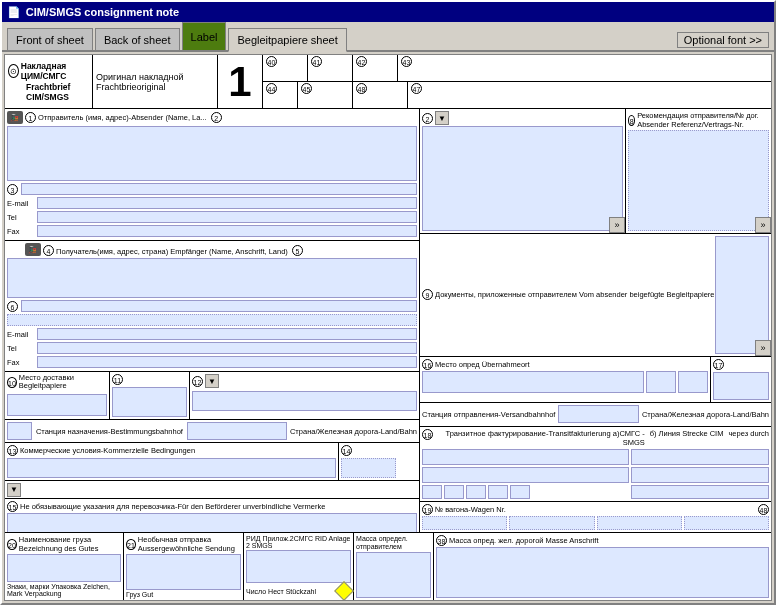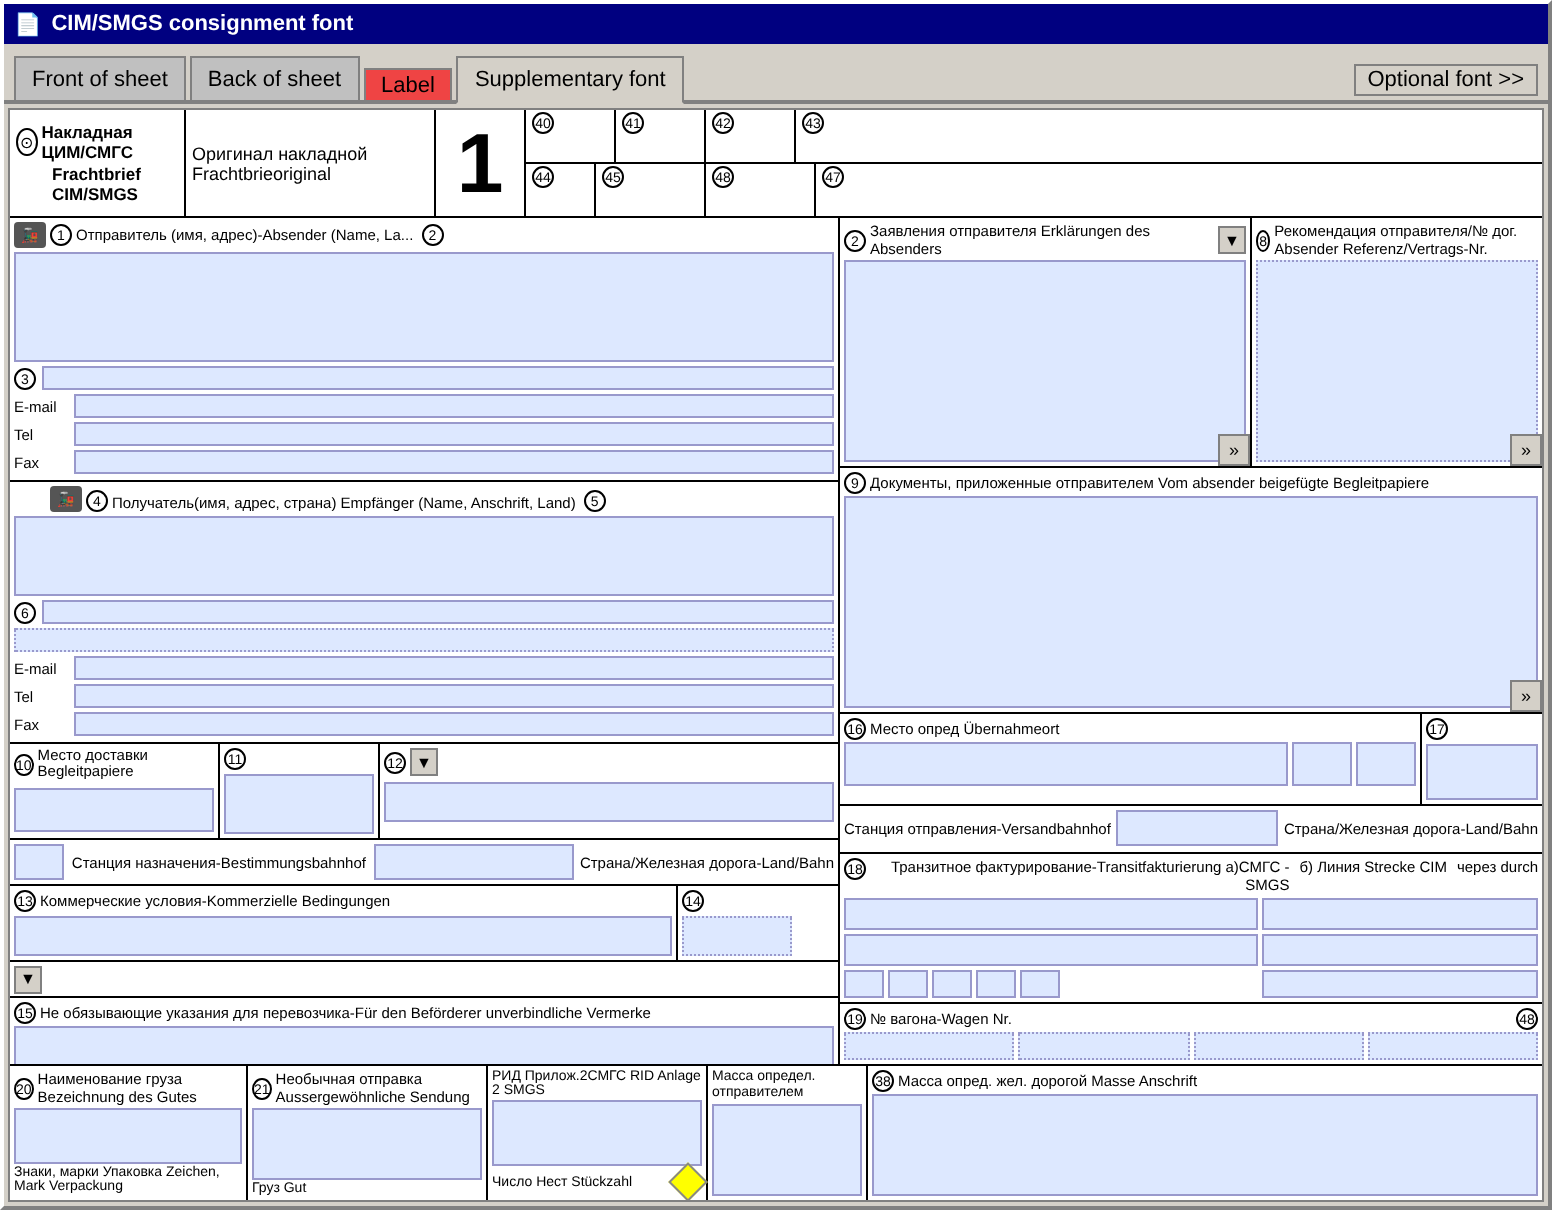--- a/index.html
+++ b/index.html
@@ -11,35 +11,35 @@
     .title-bar span { font-size: 11px; }
     .circle-num { display: inline-block; border: 1px solid #000; border-radius: 50%; width: 12px; height: 12px; font-size: 7px; text-align: center; line-height: 12px; margin-right: 1px; }
   </style>
 </head>
 <body>
 
 <div class="window">
 
   <div class="title-bar">
     <span style="margin-right:5px;">📄</span>
-    <span>CIM/SMGS consignment font</span>
+    <span>CIM/SMGS consignment note</span>
   </div>
 
   <div style="background:#d4d0c8; display:flex; align-items:flex-end; padding:3px 5px 0; border-bottom:2px solid #808080; height:30px;">
     <div style="padding:2px 8px; border:1px solid #808080; border-bottom:none; background:#c0c0c0; cursor:pointer; font-size:11px; margin-right:2px; height:22px; display:flex; align-items:center;">
         <span>Front of sheet</span>
       </div>
     <div style="padding:2px 8px; border:1px solid #808080; border-bottom:none; background:#c0c0c0; cursor:pointer; font-size:11px; margin-right:2px; height:22px; display:flex; align-items:center;">
         <span>Back of sheet</span>
       </div>
-    <div style="padding:2px 8px; border:1px solid #808080; border-bottom:none; background:#ef4444; cursor:pointer; font-size:11px; margin-right:2px; height:16px; display:flex; align-items:center;">
+    <div style="padding:2px 8px; border:1px solid #808080; border-bottom:none; background:#4d7c0f; cursor:pointer; font-size:11px; margin-right:2px; height:28px; display:flex; align-items:center;">
         <span>Label</span>
       </div>
     <div style="padding:2px 8px; border:1px solid #808080; border-bottom:1px solid #d4d0c8; background:#d4d0c8; cursor:pointer; font-size:11px; margin-right:2px; height:24px; display:flex; align-items:center; margin-bottom:-2px; z-index:2;">
-        <span>Supplementary font</span>
+        <span>Begleitpapiere sheet</span>
       </div>
     <div style="flex:1; display:flex; justify-content:flex-end; align-items:center; padding-bottom:2px;">
       <button style="padding:1px 6px; border:1px solid #808080; background:#d4d0c8; font-size:11px; cursor:pointer;"><span>Optional font &gt;&gt;</span></button>
     </div>
   </div>
 
   <div style="flex:1; background:#fff; margin:2px; border:1px solid #808080; overflow:hidden; font-size:7.5px; display:flex; flex-direction:column;">
 
     <div style="display:flex; border-bottom:1px solid #000; height:54px; flex-shrink:0;">
 
@@ -190,38 +190,37 @@
 
       </div>
 
       <div style="flex:1; display:flex; flex-direction:column; overflow:hidden;">
 
         <div style="border-bottom:1px solid #000; height:148px; display:flex;">
 
           <div style="border-right:1px solid #000; flex:1; padding:2px; display:flex; flex-direction:column; position:relative;">
             <div style="display:flex; align-items:center; margin-bottom:1px;">
               <span style="border:1px solid #000; border-radius:50%; display:inline-block; width:11px; height:11px; font-size:7px; text-align:center; line-height:11px; margin-right:2px;">2</span>
-              <span style="font-size:7.5px; flex:1;">Заявления отправителя Erklärungen des Absenders</span>
               <div style="background:#d4d0c8; border:1px solid #808080; width:14px; height:14px; display:flex; align-items:center; justify-content:center; font-size:8px; cursor:pointer; flex-shrink:0;">▼</div>
             </div>
             <div style="background:#dde8ff; border:1px solid #9999cc; flex:1;"></div>
             <div style="position:absolute; right:0; bottom:0; width:16px; height:16px; background:#d4d0c8; border:1px solid #808080; display:flex; align-items:center; justify-content:center; font-size:9px; cursor:pointer;">»</div>
           </div>
 
           <div style="width:145px; padding:2px; display:flex; flex-direction:column; position:relative;">
             <div style="display:flex; align-items:center; margin-bottom:1px;">
               <span style="border:1px solid #000; border-radius:50%; display:inline-block; width:11px; height:11px; font-size:7px; text-align:center; line-height:11px; margin-right:2px;">8</span>
               <span style="font-size:7.5px;">Рекомендация отправителя/№ дог. Absender Referenz/Vertrags-Nr.</span>
             </div>
             <div style="background:#dde8ff; border:1px dotted #9999cc; flex:1;"></div>
             <div style="position:absolute; right:0; bottom:0; width:16px; height:16px; background:#d4d0c8; border:1px solid #808080; display:flex; align-items:center; justify-content:center; font-size:9px; cursor:pointer;">»</div>
           </div>
         </div>
 
-        <div style="border-bottom:1px solid #000; height:145px; padding:2px; display:flex; flex-direction:column; position:relative;">
+        <div style="border-bottom:1px solid #000; height:145px; padding:2px; display:flex; position:relative;">
           <div style="display:flex; align-items:center; margin-bottom:1px;">
             <span style="border:1px solid #000; border-radius:50%; display:inline-block; width:11px; height:11px; font-size:7px; text-align:center; line-height:11px; margin-right:2px;">9</span>
             <span style="font-size:7.5px;">Документы, приложенные отправителем Vom absender beigefügte Begleitpapiere</span>
           </div>
           <div style="background:#dde8ff; border:1px solid #9999cc; flex:1;"></div>
           <div style="position:absolute; right:0; bottom:0; width:16px; height:16px; background:#d4d0c8; border:1px solid #808080; display:flex; align-items:center; justify-content:center; font-size:9px; cursor:pointer;">»</div>
         </div>
 
         <div style="border-bottom:1px solid #000; height:52px; display:flex;">
 

